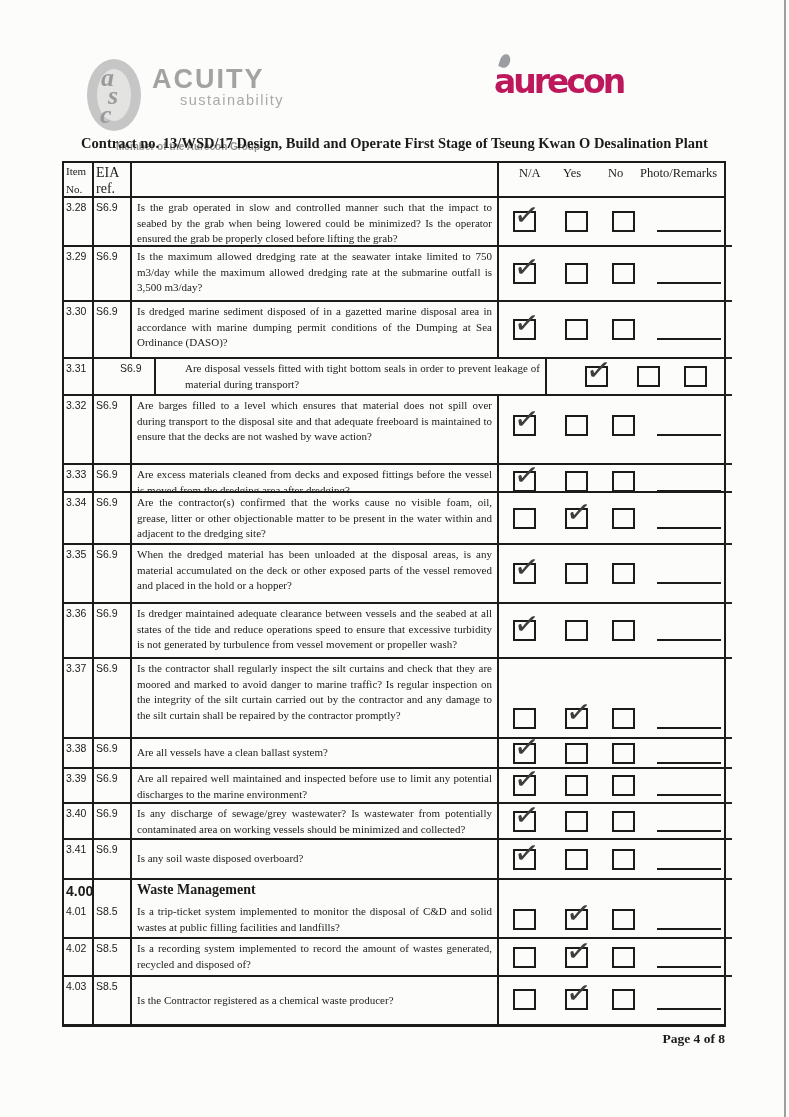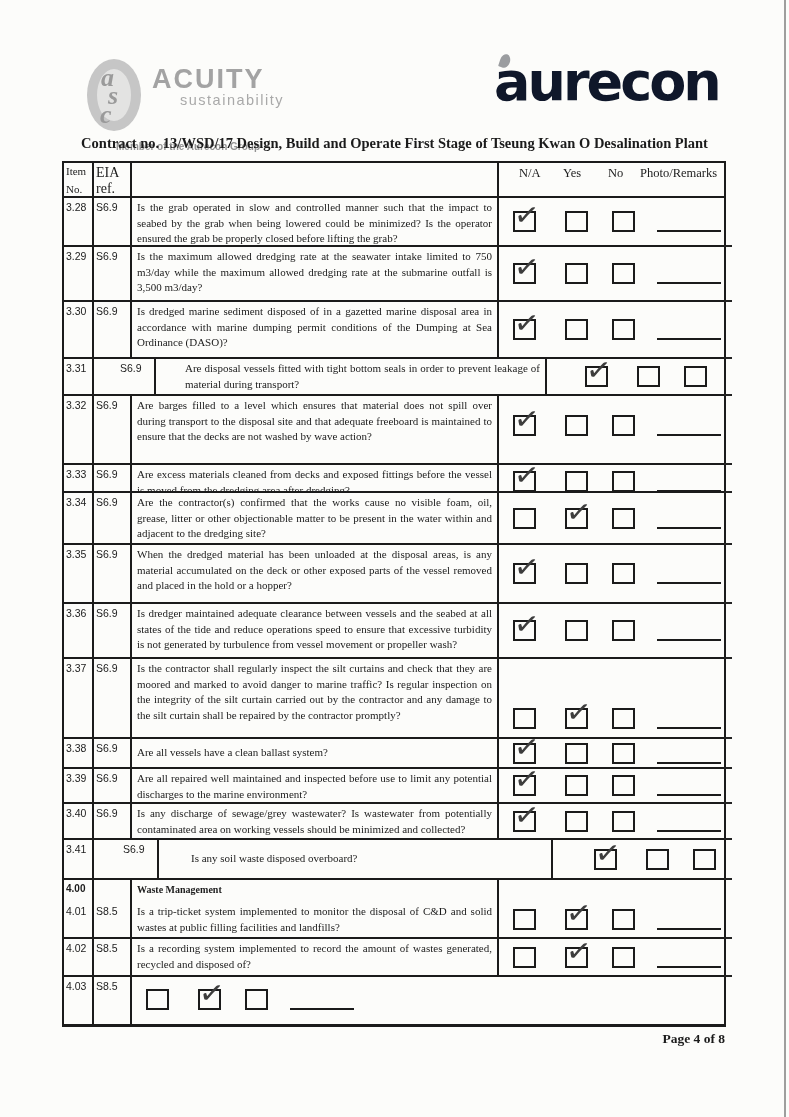--- a/index.html
+++ b/index.html
@@ -12,21 +12,21 @@
   
   .acuity { position:absolute; left:84px; top:56px; width:220px; }
   .acuity-top { display:flex; align-items:flex-start; }
   .acuity-text { margin-left:8px; margin-top:10px; font-family:"Liberation Sans", sans-serif; color:#a3a3a3; }
   .acuity-name { font-size:27px; font-weight:bold; letter-spacing:2px; line-height:26px; }
   .acuity-tagline { font-size:14.5px; letter-spacing:1.5px; padding-left:28px; color:#a9a9a9; }
   .acuity-member { margin-top:7px; padding-left:32px; font-family:"Liberation Sans", sans-serif;
     font-size:10px; font-weight:bold; color:#949494; }
   .aurecon { position:absolute; left:494px; top:52px; width:250px; }
   .aurecon-word { position:relative; display:inline-block; font-family:"DejaVu Sans", sans-serif;
-    font-weight:bold; font-size:54px; letter-spacing:-3px; color:#0f172a; line-height:60px; }
+    font-weight:bold; font-size:33px; letter-spacing:-3px; color:#be185d; line-height:60px; }
   .aurecon-drop { position:absolute; left:6px; top:2px; width:10px; height:14px;
     background:#9b9da0; border-radius:60% 60% 60% 10%; transform:rotate(18deg); }
   
   .doc-title { position:absolute; left:0; top:135px; width:100%; text-align:center;
     font-size:14.5px; font-weight:bold; }
   
   .ctable { position:absolute; left:62px; top:161px; width:664px;
     border:2px solid #1b1b1b; border-bottom-width:3px; background:transparent; }
   .t-row, .t-head { display:grid; grid-template-columns:30px 38px 367px 1fr;
     border-bottom:2px solid #1b1b1b; position:relative; }
@@ -38,21 +38,21 @@
   .c:last-child { border-right:none; }
   .t-head { height:35px; }
   .head-item { display:flex; flex-direction:column; justify-content:space-between;
     font-size:11px; padding:2px 0 1px 2px; }
   .head-eia { font-size:14px; padding:2px 0 0 2px; }
   .head-checks { position:relative; font-size:12.5px; }
   .hl { position:absolute; top:3px; }
   .c-item, .c-eia { font-family:"Liberation Sans", sans-serif; font-size:10.5px; padding:3px 0 0 2px; }
   .c-q { font-size:11px; line-height:15.5px; text-align:justify; padding:2px 5px 0 5px; }
   .t-row.vcenter .c-q { display:flex; align-items:center; padding-top:0; }
-  .t-row.section-row .c-q, .t-row.section-row .c-item { font-weight:bold; font-size:10px; }
+  .t-row.section-row .c-q, .t-row.section-row .c-item { font-weight:bold; font-size:14px; }
   .c-checks { position:relative; }
   .box { position:absolute; width:23px; height:21px; border:2px solid #1b1b1b; background:transparent; }
   .tick { position:absolute; left:-1px; top:-14px; width:34px; font-size:30px; line-height:34px;
     font-family:"DejaVu Sans", sans-serif; color:#3d3d3d; transform:rotate(7deg); pointer-events:none; }
   .remark-line { position:absolute; left:158px; width:64px; height:0; border-bottom:2px solid #1b1b1b; }
   
   .page-footer { position:absolute; right:64px; top:1031px; font-size:13.5px; font-weight:bold; }
   .scan-edge { position:absolute; right:3px; top:0; width:2px; height:100%; background:#3f3f3f; opacity:.5; }
 </style>
 </head>
@@ -266,21 +266,21 @@
           <div class="c c-q"><div class="" style="display: inline;">Is any discharge of sewage/grey wastewater? Is wastewater from potentially contaminated area on working vessels should be minimized and collected?</div></div>
           <div class="c c-checks">
             <div class="box" style="left: 14px; top: 7px;">
               <div class="tick">✓</div>
             </div>
             <div class="box" style="left: 66px; top: 7px;"></div>
             <div class="box" style="left: 113px; top: 7px;"></div>
             <div class="remark-line" style="top: 26px;"></div>
           </div>
         </div>
-        <div class="t-row vcenter" style="height: 40px; gap: 27px;">
+        <div class="t-row vcenter" style="height: 40px;">
           <div class="c c-item">3.41</div>
           <div class="c c-eia">S6.9</div>
           <div class="c c-q">
             <div class="" style="display: inline;">Is any soil waste disposed overboard?</div>
           </div>
           <div class="c c-checks">
             <div class="box" style="left: 14px; top: 9px;">
               <div class="tick">✓</div>
             </div>
             <div class="box" style="left: 66px; top: 9px;"></div>
@@ -316,20 +316,23 @@
             <div class="box" style="left: 66px; top: 8px;">
               <div class="tick">✓</div>
             </div>
             <div class="box" style="left: 113px; top: 8px;"></div>
             <div class="remark-line" style="top: 27px;"></div>
           </div>
         </div>
         <div class="t-row vcenter" style="height: 47px;">
           <div class="c c-item">4.03</div>
           <div class="c c-eia">S8.5</div>
+          <div class="c c-q">
+            <div class="" style="display: inline;">Is the Contractor registered as a chemical waste producer?</div>
+          </div>
           <div class="c c-checks">
             <div class="box" style="left: 14px; top: 12px;"></div>
             <div class="box" style="left: 66px; top: 12px;">
               <div class="tick">✓</div>
             </div>
             <div class="box" style="left: 113px; top: 12px;"></div>
             <div class="remark-line" style="top: 31px;"></div>
           </div>
         </div>
       </div>

